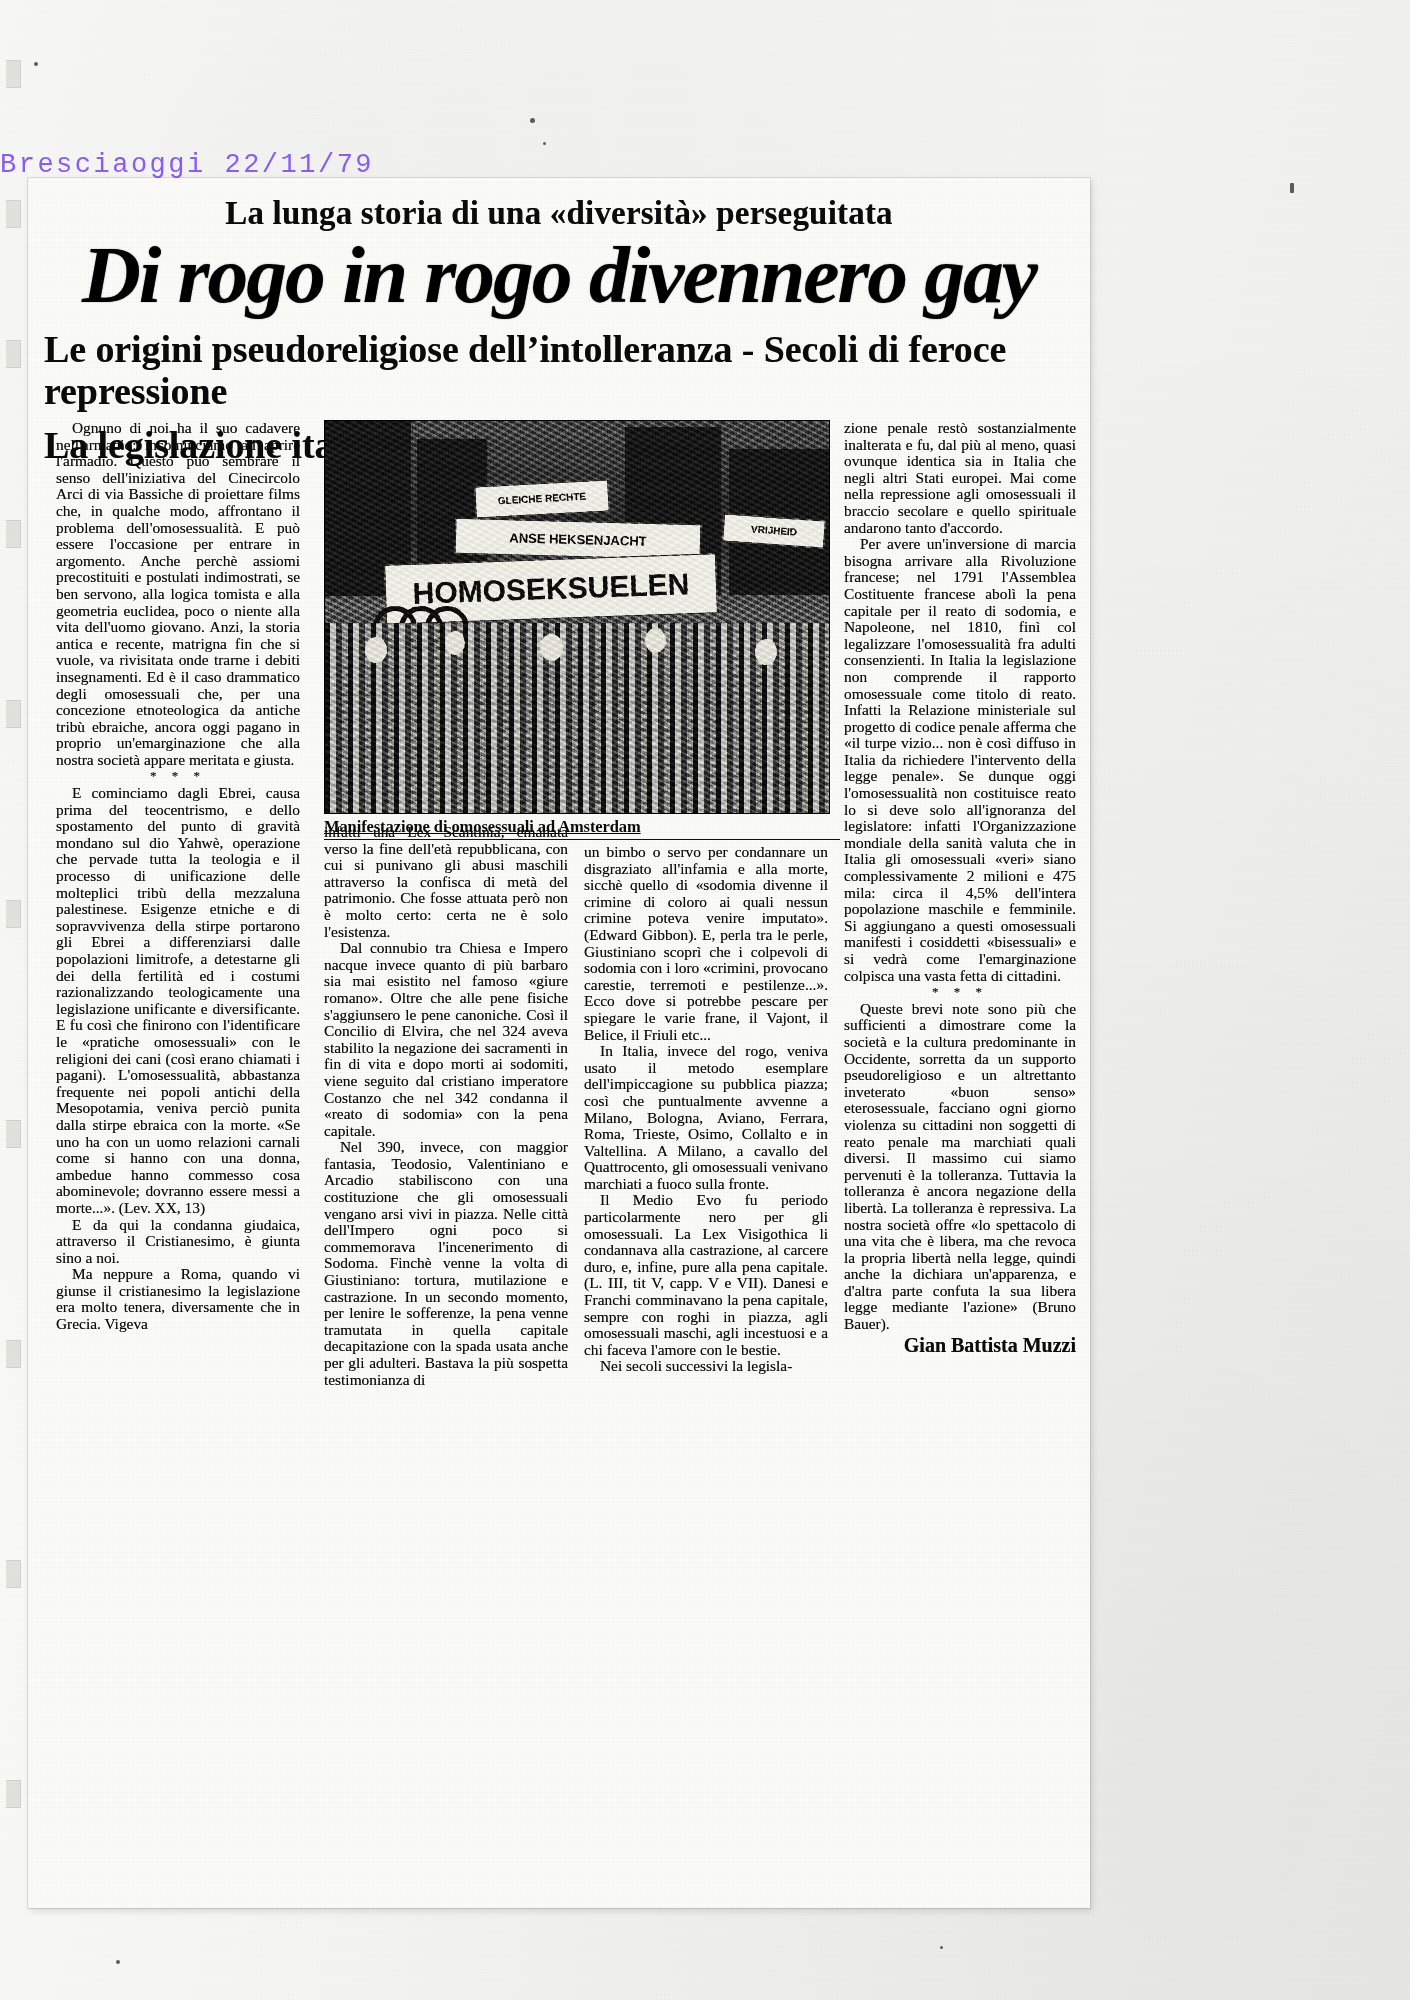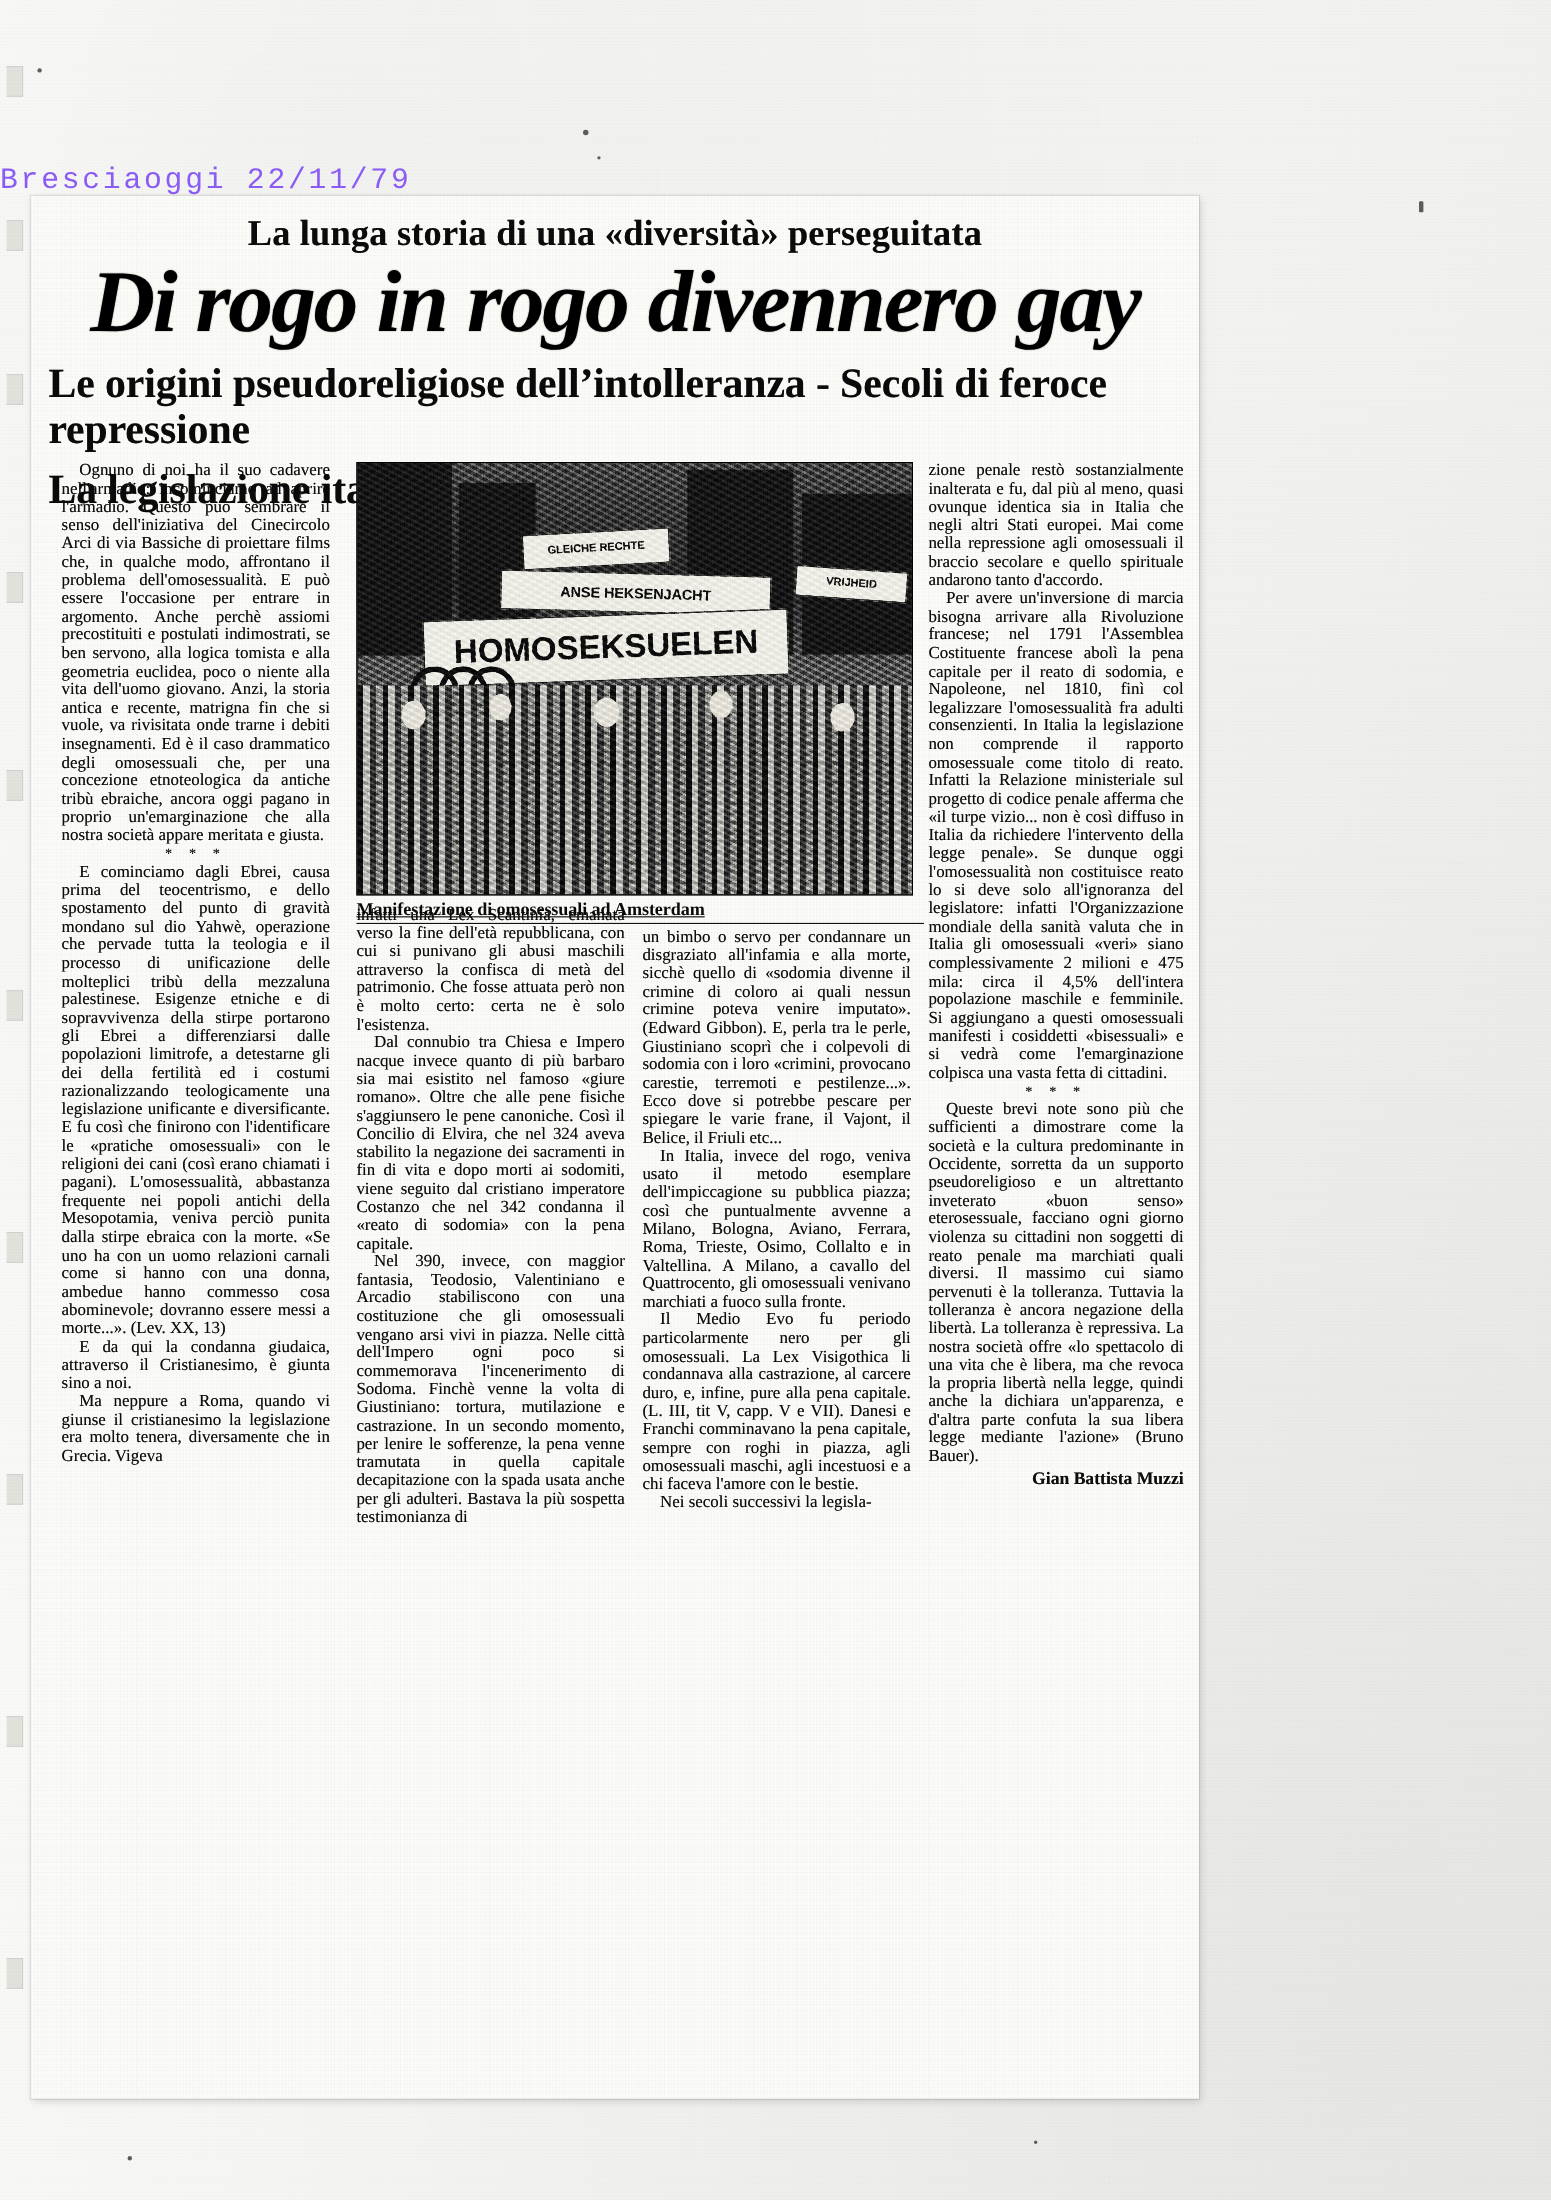--- a/index.html
+++ b/index.html
@@ -125,21 +125,21 @@
   #photo .rings i{
     position:absolute;top:0;width:34px;height:34px;border:5px solid #111;border-radius:50%;
   }
   #caption{
     margin-top:3px;font-family:"Liberation Serif",serif;font-weight:bold;
     font-size:16.5px;color:#0a0a0a;letter-spacing:-.1px;
     border-bottom:1px solid #111;padding-bottom:2px;
   }
   
   #byline{
-    margin-top:4px;text-align:right;font-weight:bold;font-size:16px;text-indent:0;
+    margin-top:4px;text-align:right;font-weight:bold;font-size:20px;text-indent:0;
   }
   
   .speck{position:absolute;background:#2a2a2a;border-radius:50%;opacity:.75;}
 </style>
 </head>
 <body>
 
 <div id="scan"></div>
 
 <div class="edge-mark" style="top:60px"></div>

